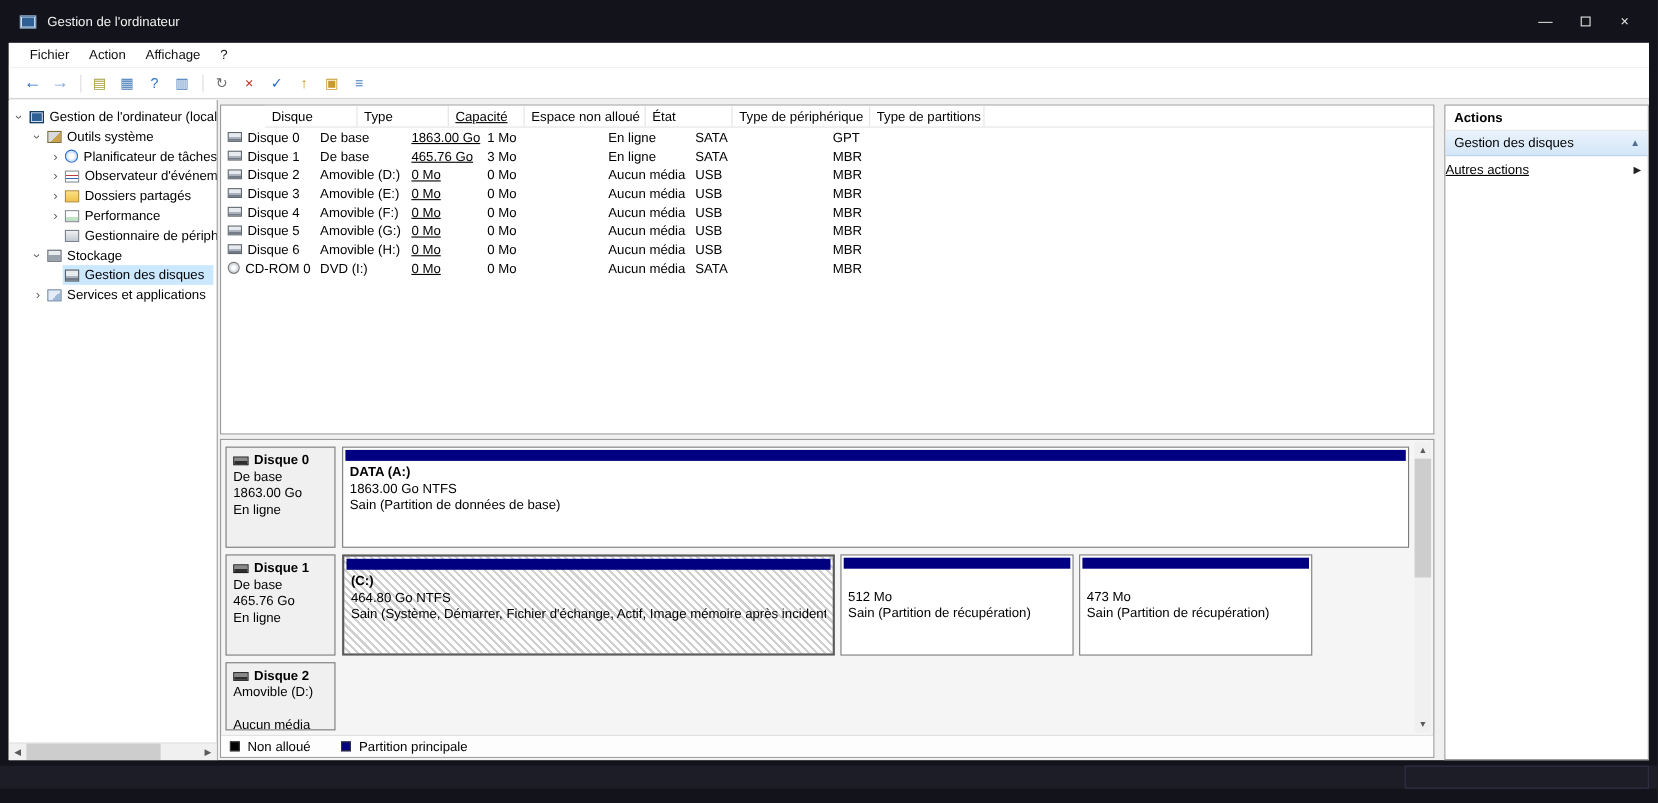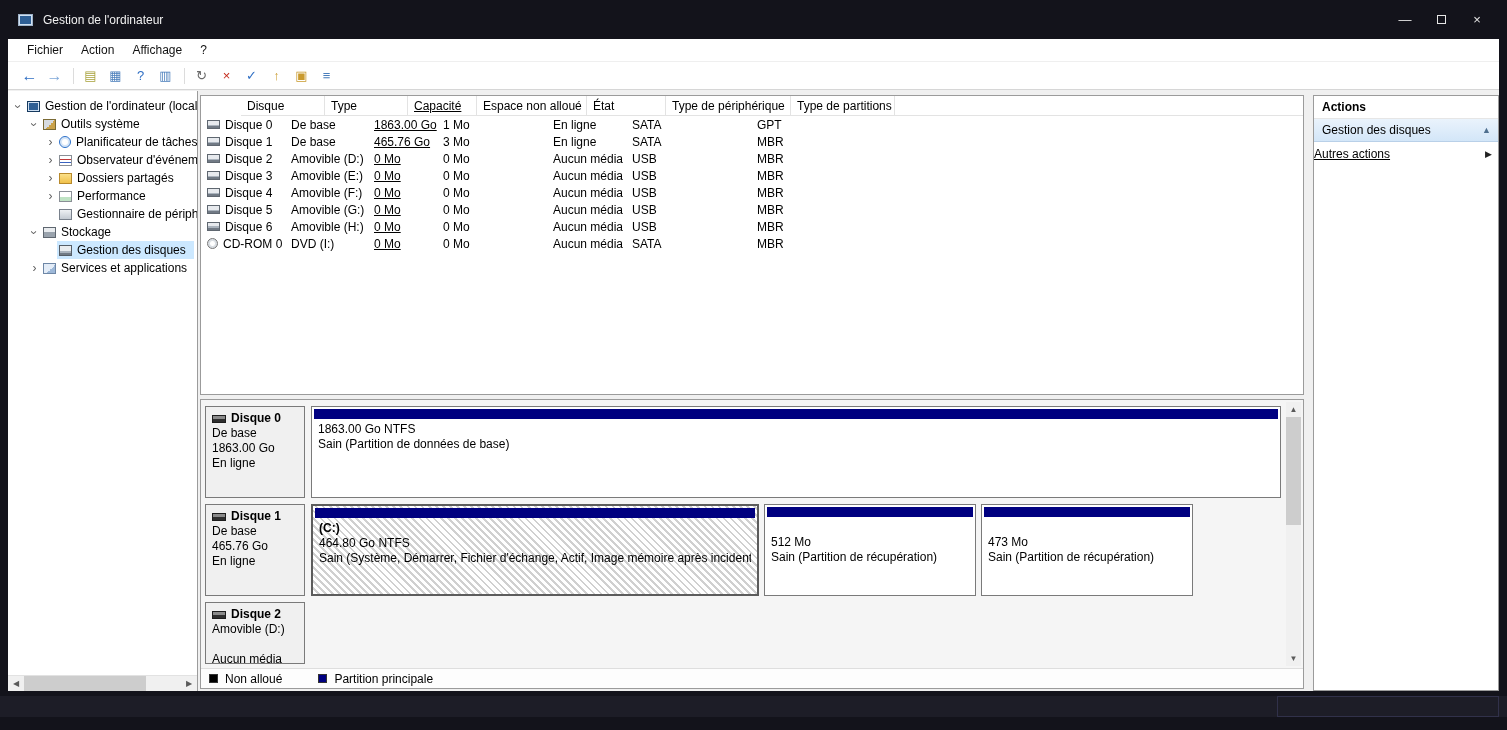--- a/index.html
+++ b/index.html
@@ -69,21 +69,21 @@
   .dico { width:14px; height:8px; flex:none; background:linear-gradient(#8a8a8a 0 50%,#2e2e2e 50%); border:1px solid #1d1d1d; }
   .dl { line-height:15px; min-height:15px; white-space:nowrap; }
   .dparts { position:absolute; left:106px; top:0; right:0; height:100%; display:flex; gap:5px; }
   .part { height:100%; border:1px solid #7a7a7a; background:#fff; padding:2px; overflow:hidden; flex:none; }
   .part.selected { border:2px solid #5c5c5c; background:repeating-linear-gradient(45deg,#ffffff 0 3px,#d0d0d0 3px 5px); }
   .pbar { height:10px; background:#000080; }
   .ptext { padding:3px 4px 0 4px; }
   .pl { line-height:15px; min-height:15px; white-space:nowrap; overflow:hidden; }
   .pl-bold { font-weight:bold; }
   .pw-full { width:970px; } .pw-c { width:448px; } .pw-r { width:212px; }
-  .legend { position:absolute; left:0; right:0; bottom:0; height:20px; background:#fdfdfd; border-top:1px solid #dedede; display:flex; align-items:center; gap:36px; padding-left:8px; }
+  .legend { position:absolute; left:0; right:0; bottom:0; height:20px; background:#fdfdfd; border-top:1px solid #dedede; display:flex; align-items:center; gap:28px; padding-left:8px; }
   .leg-item { display:flex; align-items:center; gap:7px; }
   .sw { width:9px; height:9px; border:1px solid #333; flex:none; }
   .sw-unalloc { background:#000000; }
   .sw-primary { background:#000080; }
   .vscroll { position:absolute; right:2px; top:2px; bottom:22px; width:15px; background:#f0f0f0; display:flex; flex-direction:column; align-items:center; }
   .vs-arrow { height:15px; width:100%; display:flex; align-items:center; justify-content:center; font-size:8px; color:#5a5a5a; flex:none; }
   .vs-thumb { width:100%; height:108px; background:#cdcdcd; flex:none; }
   .vs-down { margin-top:auto; }
 
   
@@ -424,20 +424,21 @@
                 <span>Disque 0</span>
               </div>
             <div class="dl">De base</div>
             <div class="dl">1863.00 Go</div>
             <div class="dl">En ligne</div>
           </div>
           <div class="dparts">
             <div class="part pw-full">
               <div class="pbar"></div>
               <div class="ptext">
+                <div class="pl pl-bold">DATA  (A:)</div>
                 <div class="pl">1863.00 Go NTFS</div>
                 <div class="pl">Sain (Partition de données de base)</div>
               </div>
             </div>
           </div>
         </div>
 
         <div class="drow drow1">
           <div class="dlabel">
             <div class="dname">

